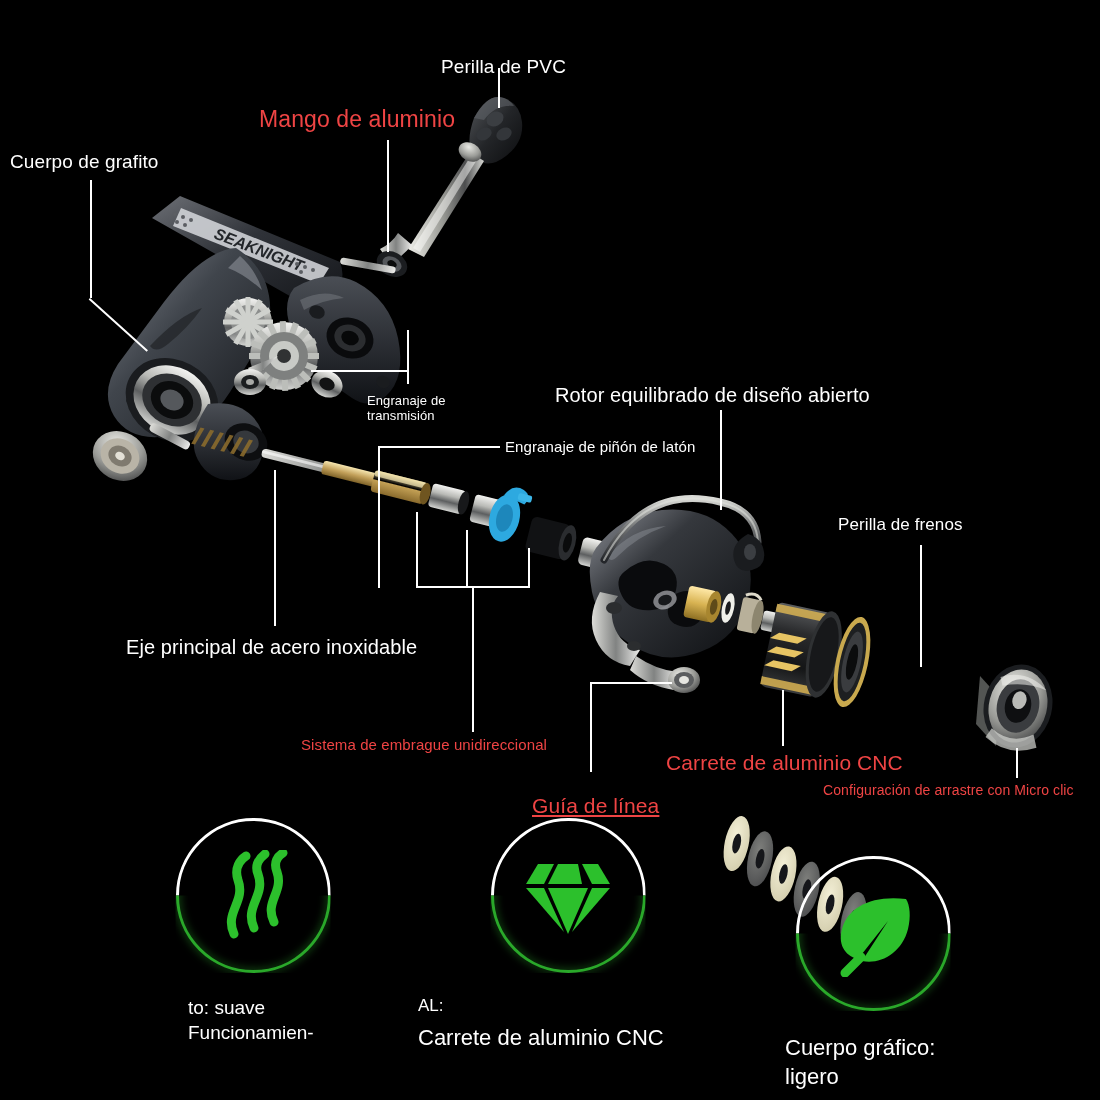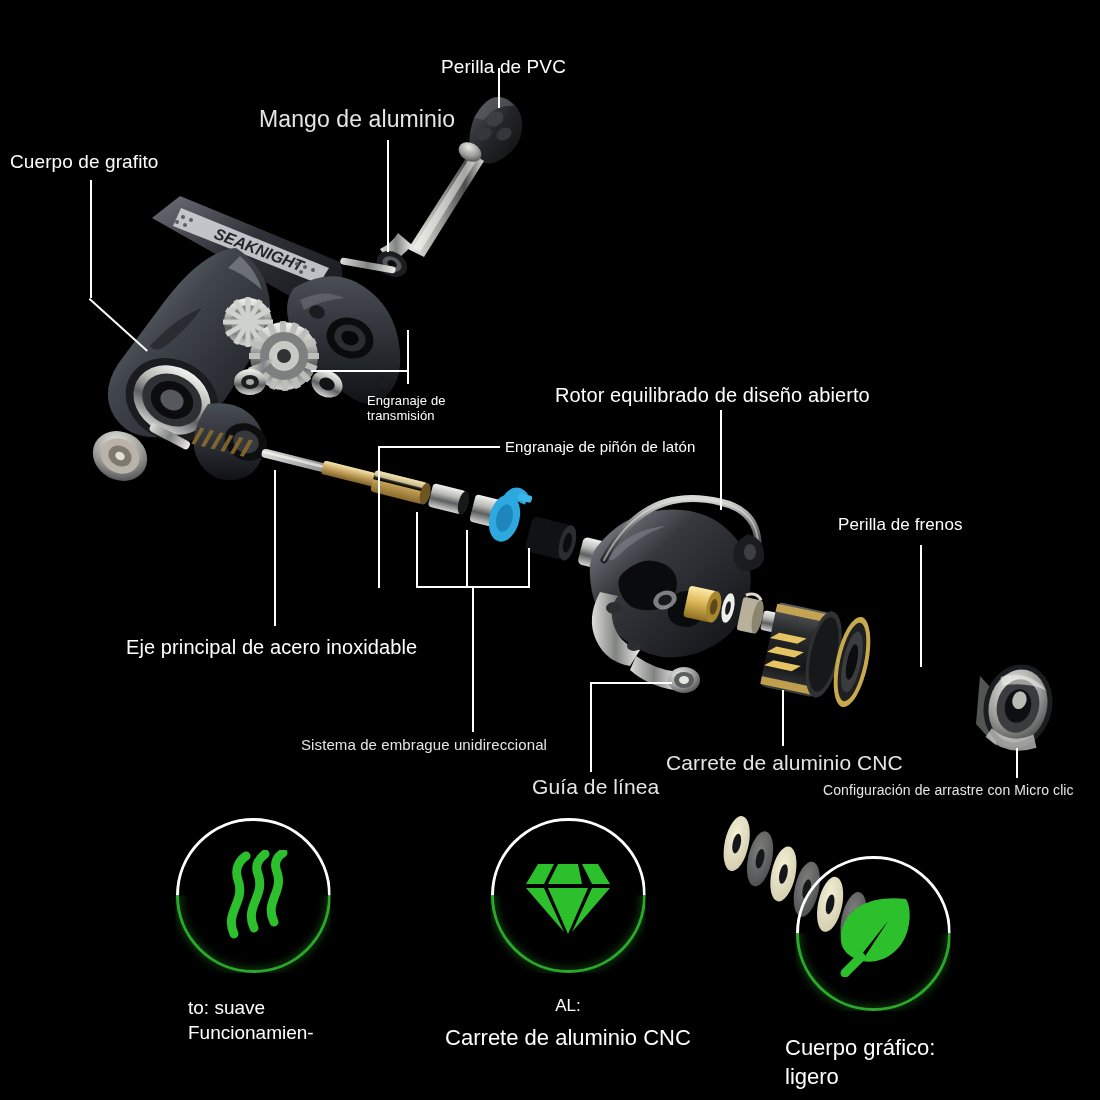--- a/index.html
+++ b/index.html
@@ -1,21 +1,21 @@
 <!DOCTYPE html>
 <html><head>
 <meta charset="utf-8">
 <style>
   html,body{margin:0;padding:0;background:#000;}
   body{width:1100px;height:1100px;overflow:hidden;font-family:"Liberation Sans",sans-serif;}
   #stage{position:relative;width:1100px;height:1100px;background:#000;}
 
   .lbl{position:absolute;white-space:nowrap;letter-spacing:.1px;}
   .lbl.w{color:#ffffff;}
-  .lbl.g{color:#e5e5e5;}
+  .lbl.g{color:#ef4444;}
 
   .leader{position:absolute;background:#ffffff;}
   .leader.v{width:2px;}
   .leader.h{height:2px;}
   .diag{position:absolute;transform-origin:0 0;height:2px;background:#fff;}
 
   
   #art{position:absolute;left:0;top:0;width:1100px;height:1100px;pointer-events:none;}
 
   
@@ -429,21 +429,21 @@
       <div class="lbl w" style="left: 441px; top: 38px; font-size: 19px; margin-top: 18px;">Perilla de PVC</div>
       <div class="lbl g" style="left: 259px; top: 106px; font-size: 23px;">Mango de aluminio</div>
       <div class="lbl w" style="left: 10px; top: 151px; font-size: 19px; text-align: center;">Cuerpo de grafito</div>
       <div class="lbl w" style="left: 367px; top: 393px; font-size: 13px;">Engranaje de</div>
       <div class="lbl w" style="left: 367px; top: 408px; font-size: 13px;">transmisión</div>
       <div class="lbl w" style="left: 555px; top: 384px; font-size: 20px;">Rotor equilibrado de diseño abierto</div>
       <div class="lbl w" style="left: 505px; top: 438px; font-size: 15px;">Engranaje de piñón de latón</div>
       <div class="lbl w" style="left: 838px; top: 515px; font-size: 17px;">Perilla de frenos</div>
       <div class="lbl w" style="left: 126px; top: 636px; font-size: 20px;">Eje principal de acero inoxidable</div>
       <div class="lbl g" style="left: 301px; top: 736px; font-size: 15px;">Sistema de embrague unidireccional</div>
-      <div class="lbl g" style="left: 532px; top: 775px; font-size: 21px;">Guía de línea</div>
+      <div class="lbl g" style="left: 532px; top: 794px; font-size: 21px; text-decoration: underline;">Guía de línea</div>
       <div class="lbl g" style="left: 666px; top: 751px; font-size: 21px;">Carrete de aluminio CNC</div>
       <div class="lbl g" style="left: 823px; top: 782px; font-size: 14px;">Configuración de arrastre con Micro clic</div>
     </div>
 
   <div class="feat" style="left:103px;top:818px;">
     <div class="ring">
       <div class="top"></div>
       <div class="bot"></div>
       <div class="glyph">
         <svg width="82" height="92" viewBox="0 0 82 92">
@@ -471,21 +471,21 @@
             <path d="M14 10 L30 10 L20 30 L2 30 Z"></path>
             <path d="M34 10 L54 10 L58 30 L24 30 Z"></path>
             <path d="M58 10 L74 10 L86 30 L68 30 Z"></path>
             <path d="M2 34 L20 34 L40 78 Z"></path>
             <path d="M24 34 L64 34 L44 80 Z"></path>
             <path d="M68 34 L86 34 L48 78 Z"></path>
           </g>
         </svg>
       </div>
     </div>
-    <div class="cap" style="text-align:center;">
+    <div class="cap" style="text-align:left;">
       <div style="font-size:17px;">AL:</div>
       <div style="font-size:22px;margin-top:6px;">Carrete de aluminio CNC</div>
     </div>
   </div>
 
   <div class="feat" style="left:723px;top:856px;">
     <div class="ring">
       <div class="top"></div>
       <div class="bot"></div>
       <div class="glyph">

